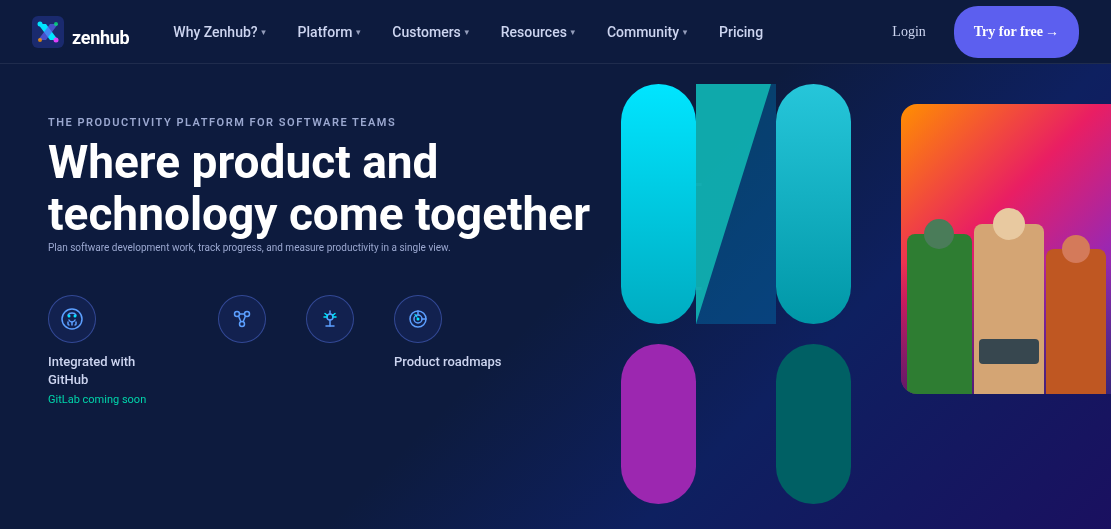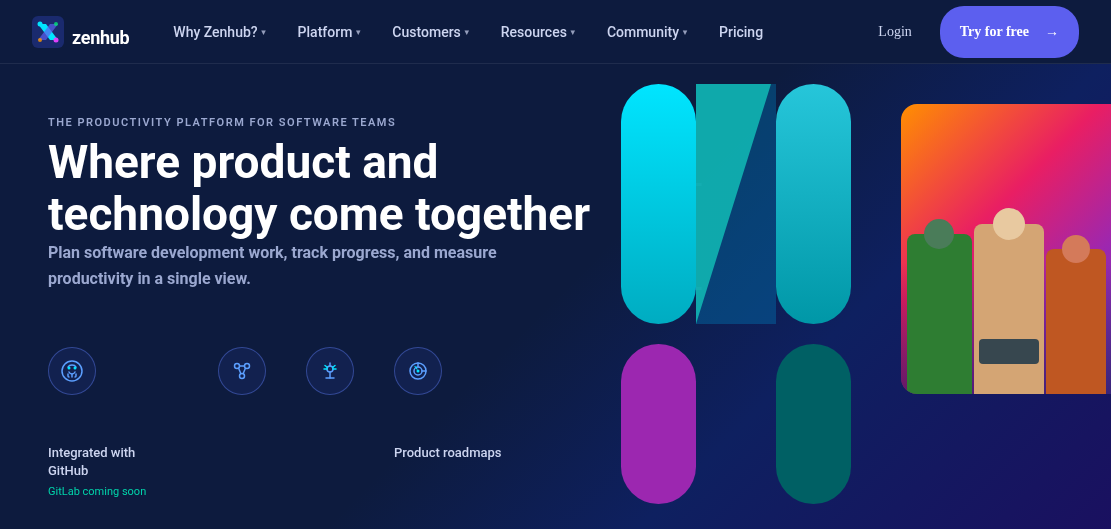--- a/index.html
+++ b/index.html
@@ -83,21 +83,21 @@
     .try-btn {
       background: #5c5fef;
       color: #ffffff;
       font-size: 14px;
       font-weight: 600;
       padding: 18px 20px;
       border-radius: 24px;
       cursor: pointer;
       display: flex;
       align-items: center;
-      gap: 16px;
+      gap: 2px;
       white-space: nowrap;
     }
     .try-arrow {
       font-size: 14px;
     }
 
     
     .hero {
       position: relative;
       padding: 52px 48px 32px 48px;
@@ -118,26 +118,25 @@
       color: #9ba8d0;
       margin-bottom: 8px;
     }
     .hero-title {
       font-size: 46px;
       font-weight: 700;
       line-height: 1.12;
       color: #ffffff;
     }
     .hero-subtitle {
-      font-size: 16px;
+      font-size: 10px;
       color: #9ba8d0;
       line-height: 1.6;
-      margin-bottom: 56px;
+      margin-bottom: 39px;
       max-width: 480px;
-      font-weight: bold;
     }
 
     
     .features-row {
       display: flex;
       gap: 40px;
       align-items: flex-start;
       margin-top: 8px;
     }
     .feature-item {
@@ -156,21 +155,20 @@
       align-items: center;
       justify-content: center;
       background: rgba(30, 50, 120, 0.3);
       font-size: 20px;
     }
     .feature-label {
       font-size: 13px;
       font-weight: 500;
       color: #cdd5f0;
       line-height: 1.4;
-      margin-top: 39px;
     }
     .feature-sublabel {
       font-size: 11px;
       color: #00d4aa;
       margin-top: -6px;
     }
 
     
     .hero-visuals {
       position: absolute;

